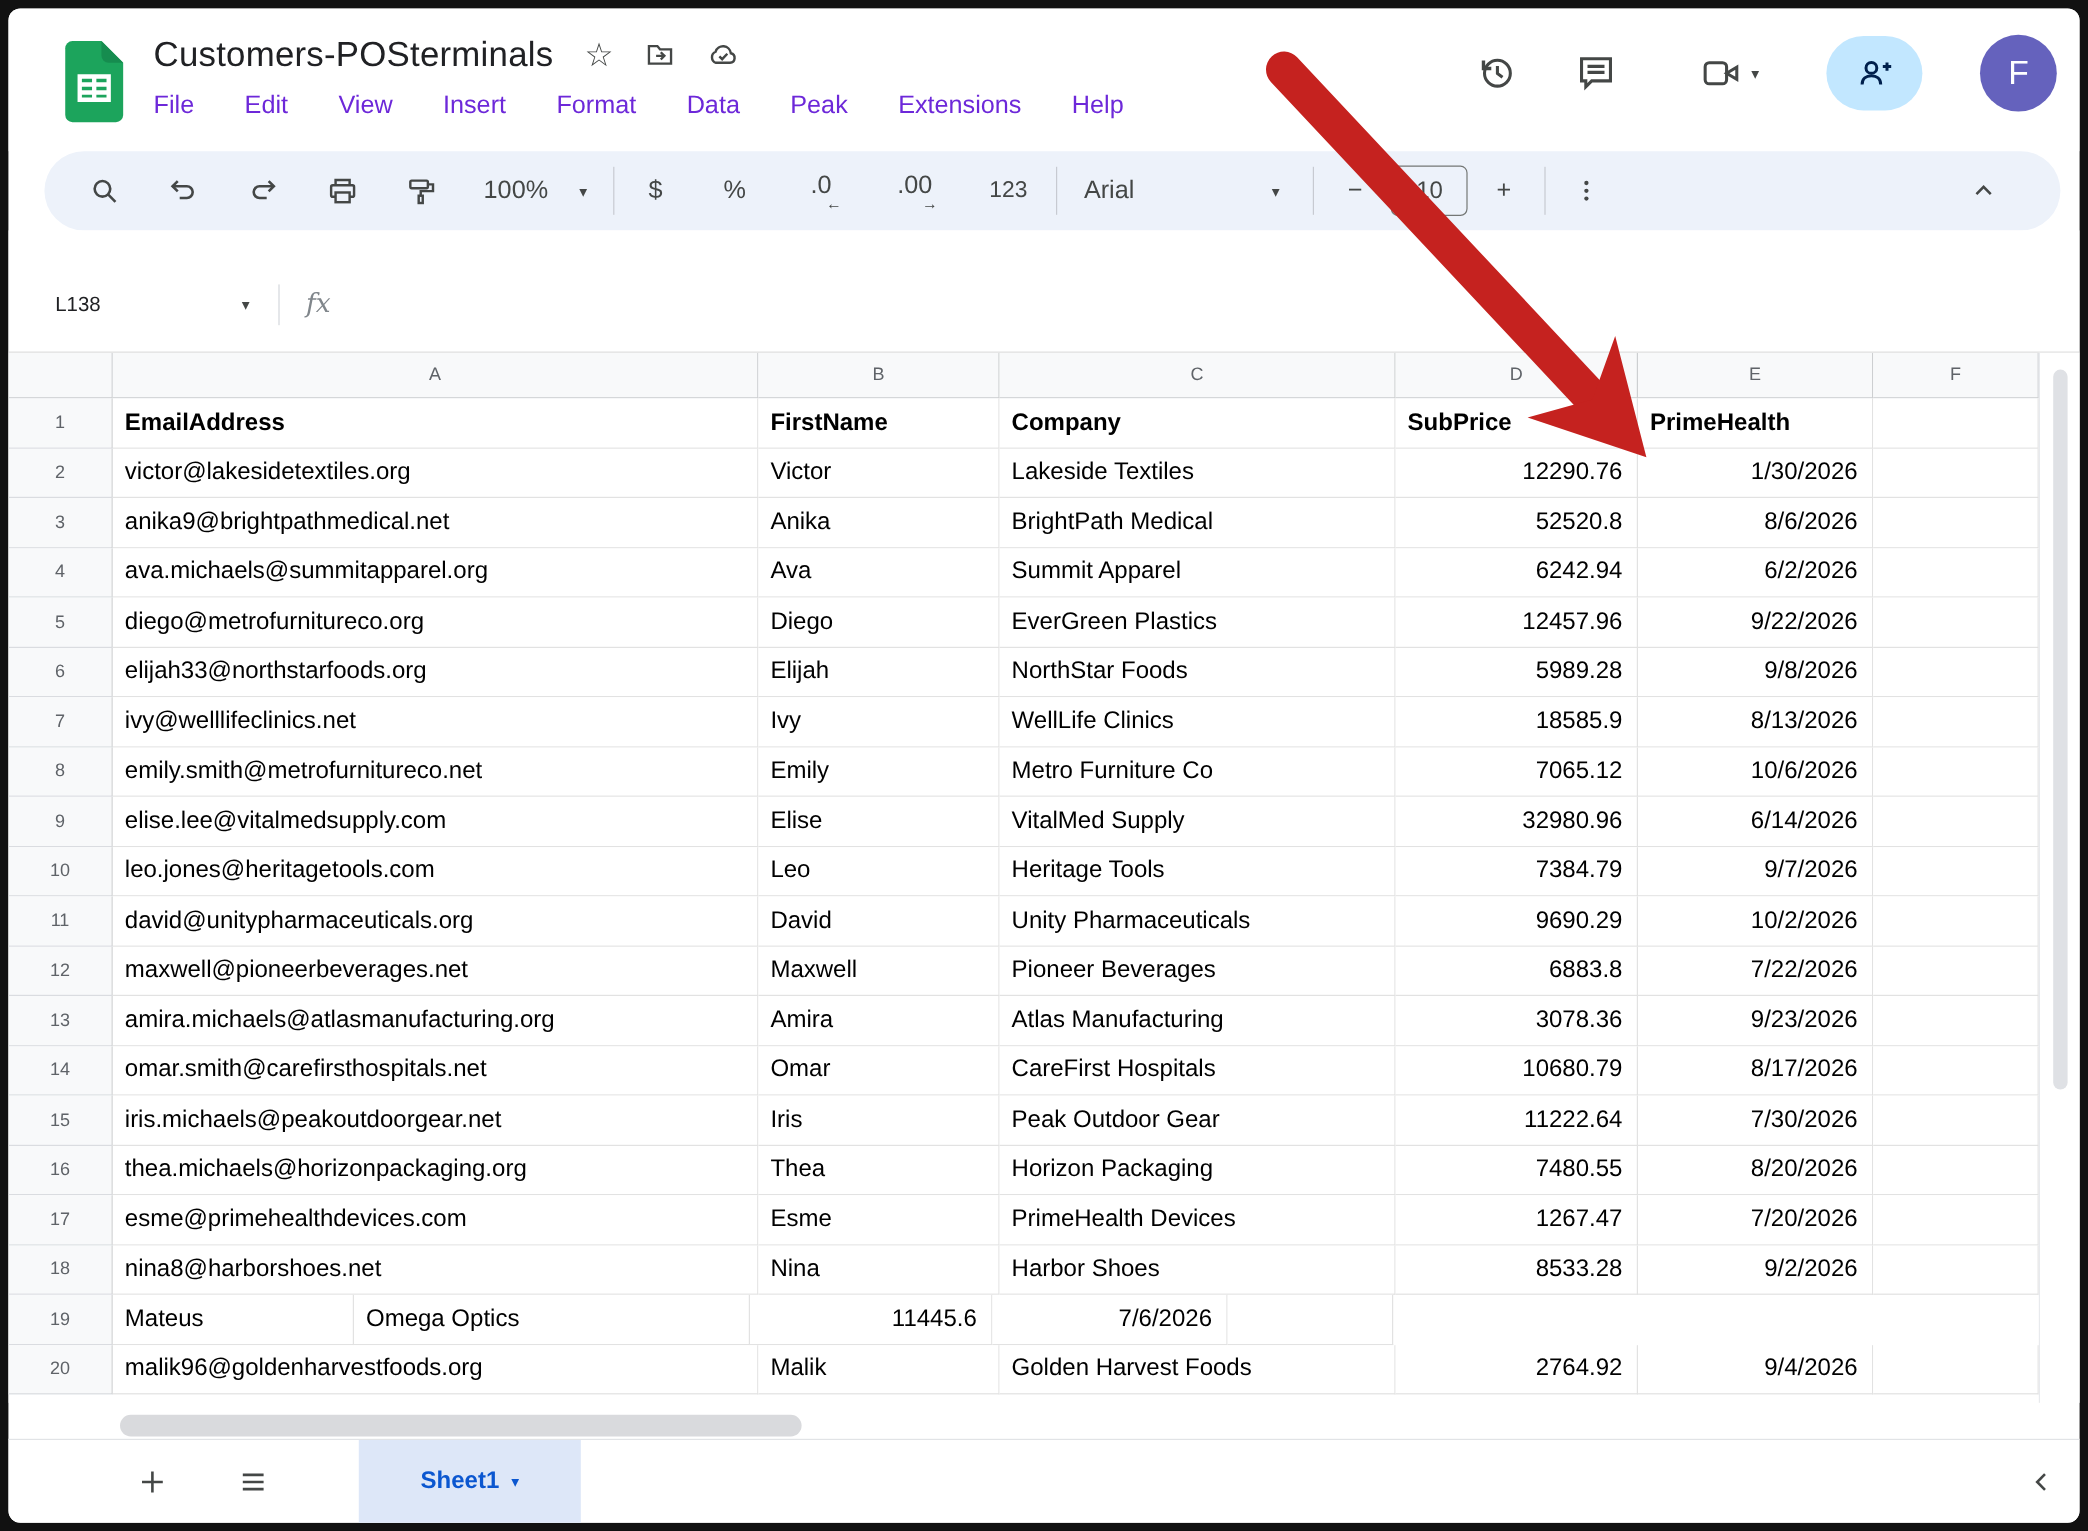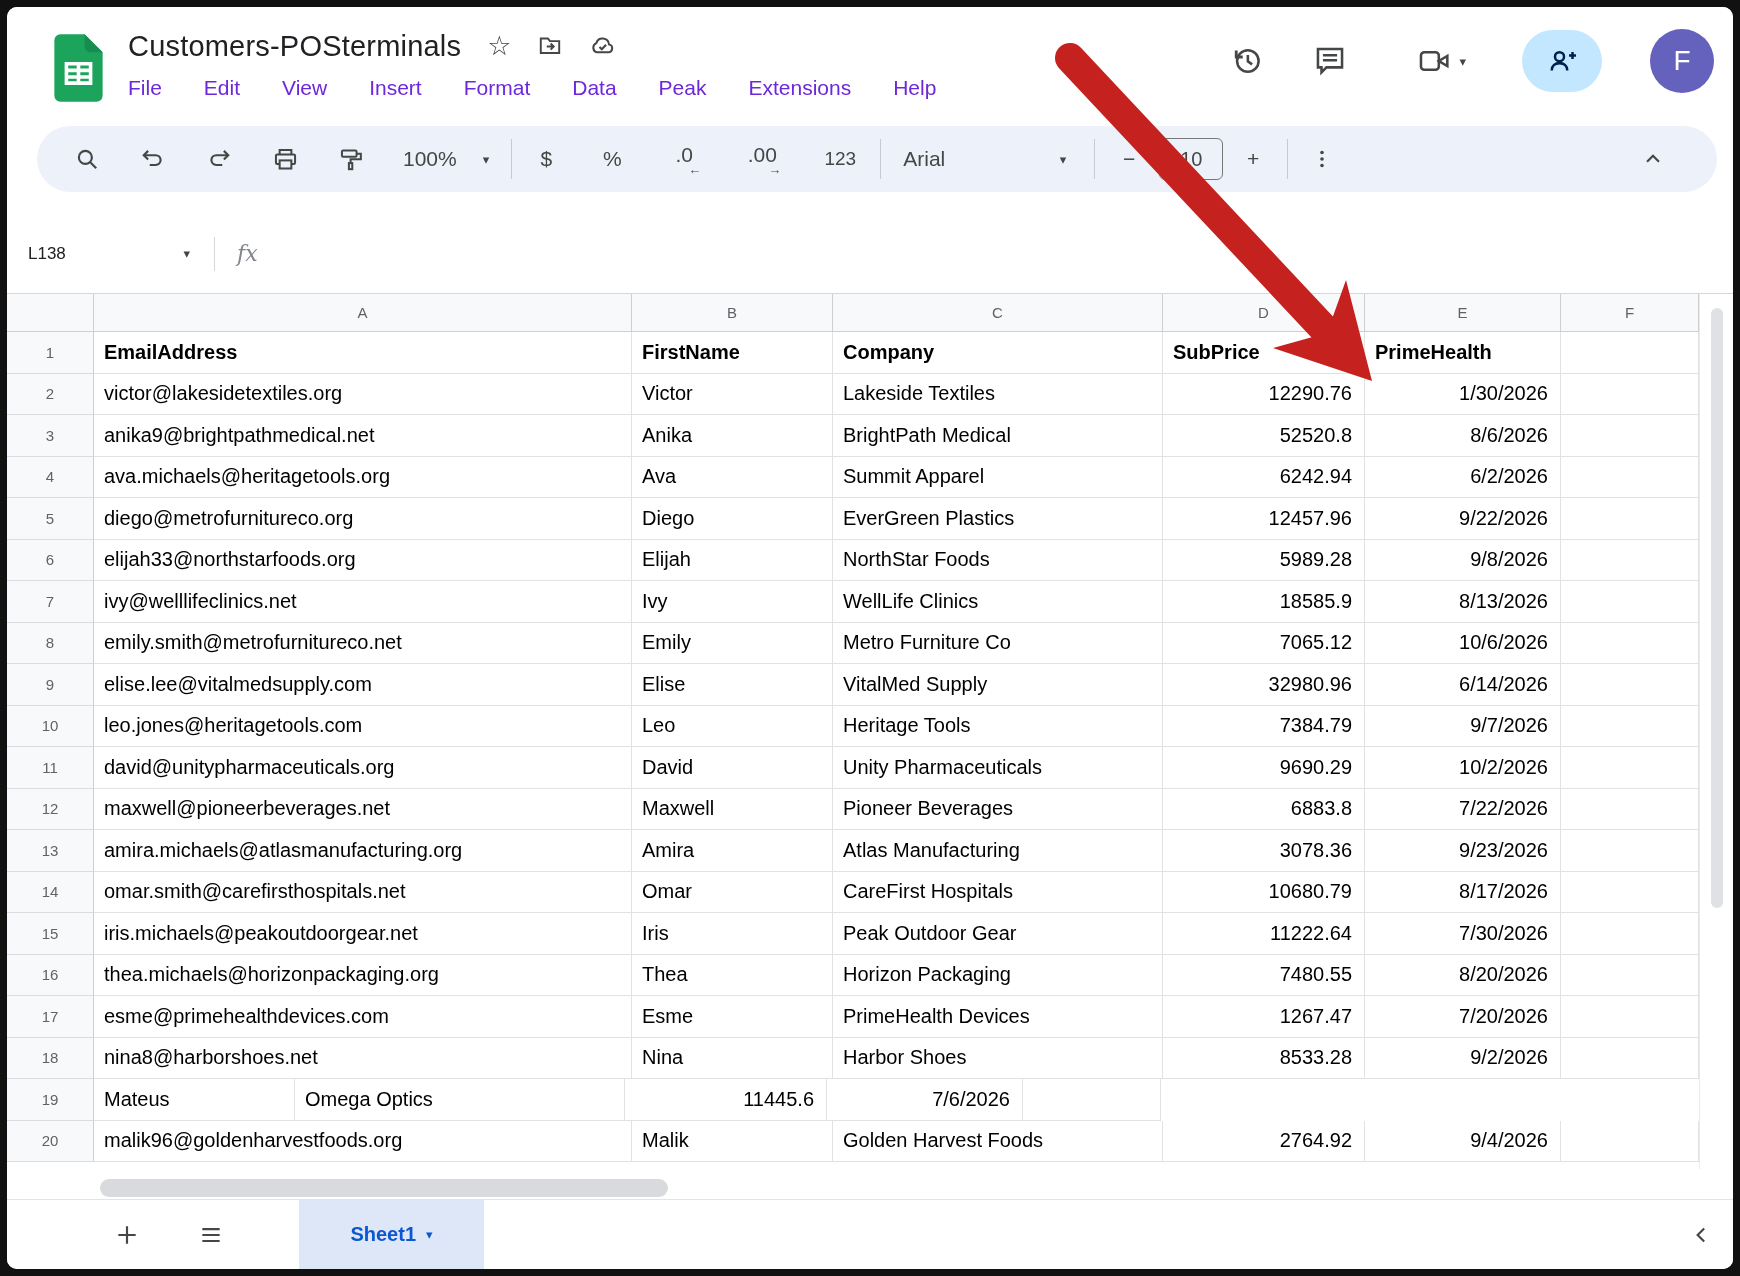--- a/index.html
+++ b/index.html
@@ -40,21 +40,21 @@
   .dec-arrow{position:absolute;bottom:2px;font-size:13px;}
   .font-widget{display:flex;align-items:center;justify-content:space-between;width:185px;
                padding:0 14px 0 8px;flex:0 0 auto;}
   .size-box{width:64px;height:42px;border:1px solid #747775;border-radius:6px;display:flex;
             align-items:center;justify-content:center;font-size:20px;color:#444746;
             margin:0 10px;flex:0 0 auto;background:transparent;}
   .collapse-btn{margin-left:auto;margin-right:14px;}
 
   
   .formula-bar{position:absolute;top:185px;left:0;right:0;height:102px;background:#fff;
-               display:flex;align-items:center;padding:22px 0 0 21px;border-bottom:1px solid #d7d7d7;}
+               display:flex;align-items:center;padding:22px 0 0 39px;border-bottom:1px solid #d7d7d7;}
   .name-box{width:162px;display:flex;align-items:center;justify-content:space-between;}
   .name-box .nb-text{font-size:17px;color:#202124;}
   .fb-sep{width:1px;height:34px;background:#d4d7dc;margin:0 22px 0 24px;}
   .fx{font-family:"DejaVu Serif",serif;font-style:italic;font-size:22px;color:#80868b;}
 
   
   .grid{position:absolute;top:287px;left:0;right:0;height:875px;background:#fff;overflow:hidden;}
   .hdr-row{display:flex;height:38px;}
   .hdr-cell{background:#f8f9fa;border-right:1px solid #cdcfd1;border-bottom:1px solid #cdcfd1;
             color:#5f6368;font-size:15px;display:flex;align-items:center;justify-content:center;
@@ -299,21 +299,21 @@
             <span class="rownum">3</span>
             <span class="cell" style="width: 538px;">anika9@brightpathmedical.net</span>
             <span class="cell" style="width: 201px;">Anika</span>
             <span class="cell" style="width: 330px;">BrightPath Medical</span>
             <span class="cell num" style="width: 202px;">52520.8</span>
             <span class="cell num" style="width: 196px;">8/6/2026</span>
             <span class="cell" style="width: 138px;"></span>
           </div>
           <div class="grid-row">
             <span class="rownum">4</span>
-            <span class="cell" style="width: 538px;">ava.michaels@heritagetools.org</span>
+            <span class="cell" style="width: 538px;">ava.michaels@summitapparel.org</span>
             <span class="cell" style="width: 201px;">Ava</span>
             <span class="cell" style="width: 330px;">Summit Apparel</span>
             <span class="cell num" style="width: 202px;">6242.94</span>
             <span class="cell num" style="width: 196px;">6/2/2026</span>
             <span class="cell" style="width: 138px;"></span>
           </div>
           <div class="grid-row">
             <span class="rownum">5</span>
             <span class="cell" style="width: 538px;">diego@metrofurnitureco.org</span>
             <span class="cell" style="width: 201px;">Diego</span>

